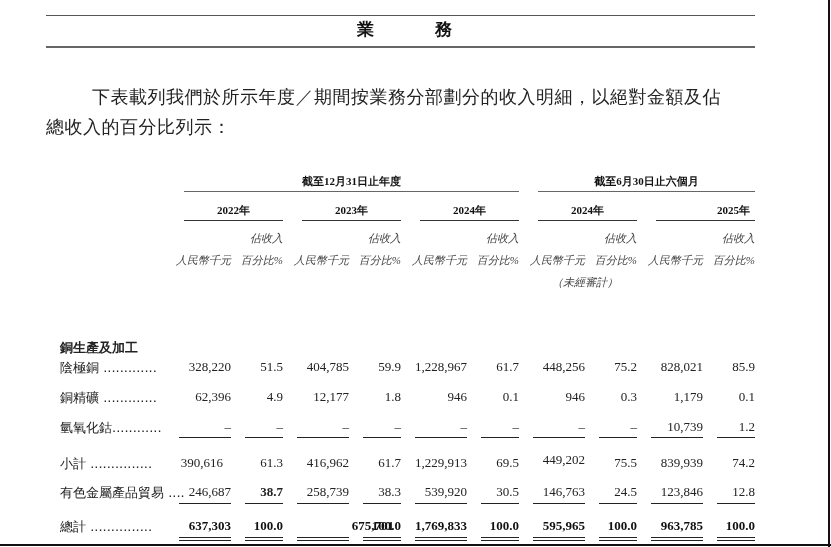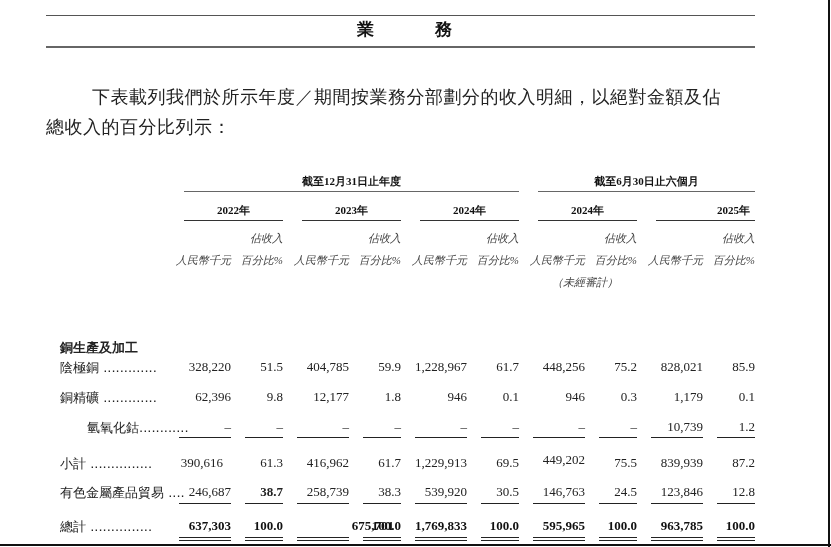--- a/index.html
+++ b/index.html
@@ -85,31 +85,31 @@
 <div class="num" style="left:361px; top:359px; width:40px;">59.9</div>
 <div class="num" style="left:396px; top:359px; width:71px;">1,228,967</div>
 <div class="num" style="left:479px; top:359px; width:40px;">61.7</div>
 <div class="num" style="left:514px; top:359px; width:71px;">448,256</div>
 <div class="num" style="left:597px; top:359px; width:40px;">75.2</div>
 <div class="num" style="left:632px; top:359px; width:71px;">828,021</div>
 <div class="num" style="left:715px; top:359px; width:40px;">85.9</div>
 
 <div class="rowlabel" style="top:389px;">銅精礦 .............</div>
 <div class="num" style="left:160px; top:389px; width:71px;">62,396</div>
-<div class="num" style="left:243px; top:389px; width:40px;">9.8</div>
+<div class="num" style="left:243px; top:389px; width:40px;">4.9</div>
 <div class="num" style="left:278px; top:389px; width:71px;">12,177</div>
 <div class="num" style="left:361px; top:389px; width:40px;">1.8</div>
 <div class="num" style="left:396px; top:389px; width:71px;">946</div>
 <div class="num" style="left:479px; top:389px; width:40px;">0.1</div>
 <div class="num" style="left:514px; top:389px; width:71px;">946</div>
 <div class="num" style="left:597px; top:389px; width:40px;">0.3</div>
 <div class="num" style="left:632px; top:389px; width:71px;">1,179</div>
 <div class="num" style="left:715px; top:389px; width:40px;">0.1</div>
 
-<div class="rowlabel" style="top:419px;margin-left:27px;">氫氧化鈷............</div>
+<div class="rowlabel" style="top:419px;">氫氧化鈷............</div>
 <div class="num" style="left:160px; top:419px; width:71px;">–</div>
 <div class="num" style="left:243px; top:419px; width:40px;">–</div>
 <div class="num" style="left:278px; top:419px; width:71px;">–</div>
 <div class="num" style="left:361px; top:419px; width:40px;">–</div>
 <div class="num" style="left:396px; top:419px; width:71px;">–</div>
 <div class="num" style="left:479px; top:419px; width:40px;">–</div>
 <div class="num" style="left:514px; top:419px; width:71px;">–</div>
 <div class="num" style="left:597px; top:419px; width:40px;">–</div>
 <div class="num" style="left:632px; top:419px; width:71px;">10,739</div>
 <div class="num" style="left:715px; top:419px; width:40px;">1.2</div>
@@ -128,21 +128,21 @@
 <div class="rowlabel" style="top:455px;">小計 ...............</div>
 <div class="num" style="left:152px; top:455px; width:71px;">390,616</div>
 <div class="num" style="left:243px; top:455px; width:40px;">61.3</div>
 <div class="num" style="left:278px; top:455px; width:71px;">416,962</div>
 <div class="num" style="left:361px; top:455px; width:40px;">61.7</div>
 <div class="num" style="left:396px; top:455px; width:71px;">1,229,913</div>
 <div class="num" style="left:479px; top:455px; width:40px;">69.5</div>
 <div class="num" style="left:514px; top:452px; width:71px;">449,202</div>
 <div class="num" style="left:597px; top:455px; width:40px;">75.5</div>
 <div class="num" style="left:632px; top:455px; width:71px;">839,939</div>
-<div class="num" style="left:715px; top:455px; width:40px;">87.2</div>
+<div class="num" style="left:715px; top:455px; width:40px;">74.2</div>
 
 <div class="rowlabel" style="top:484px;">有色金屬產品貿易 ....</div>
 <div class="num" style="left:160px; top:484px; width:71px;">246,687</div>
 <div class="num" style="left:243px; top:484px; width:40px;font-weight:bold;">38.7</div>
 <div class="num" style="left:278px; top:484px; width:71px;">258,739</div>
 <div class="num" style="left:361px; top:484px; width:40px;">38.3</div>
 <div class="num" style="left:396px; top:484px; width:71px;">539,920</div>
 <div class="num" style="left:479px; top:484px; width:40px;">30.5</div>
 <div class="num" style="left:514px; top:484px; width:71px;">146,763</div>
 <div class="num" style="left:597px; top:484px; width:40px;">24.5</div>

